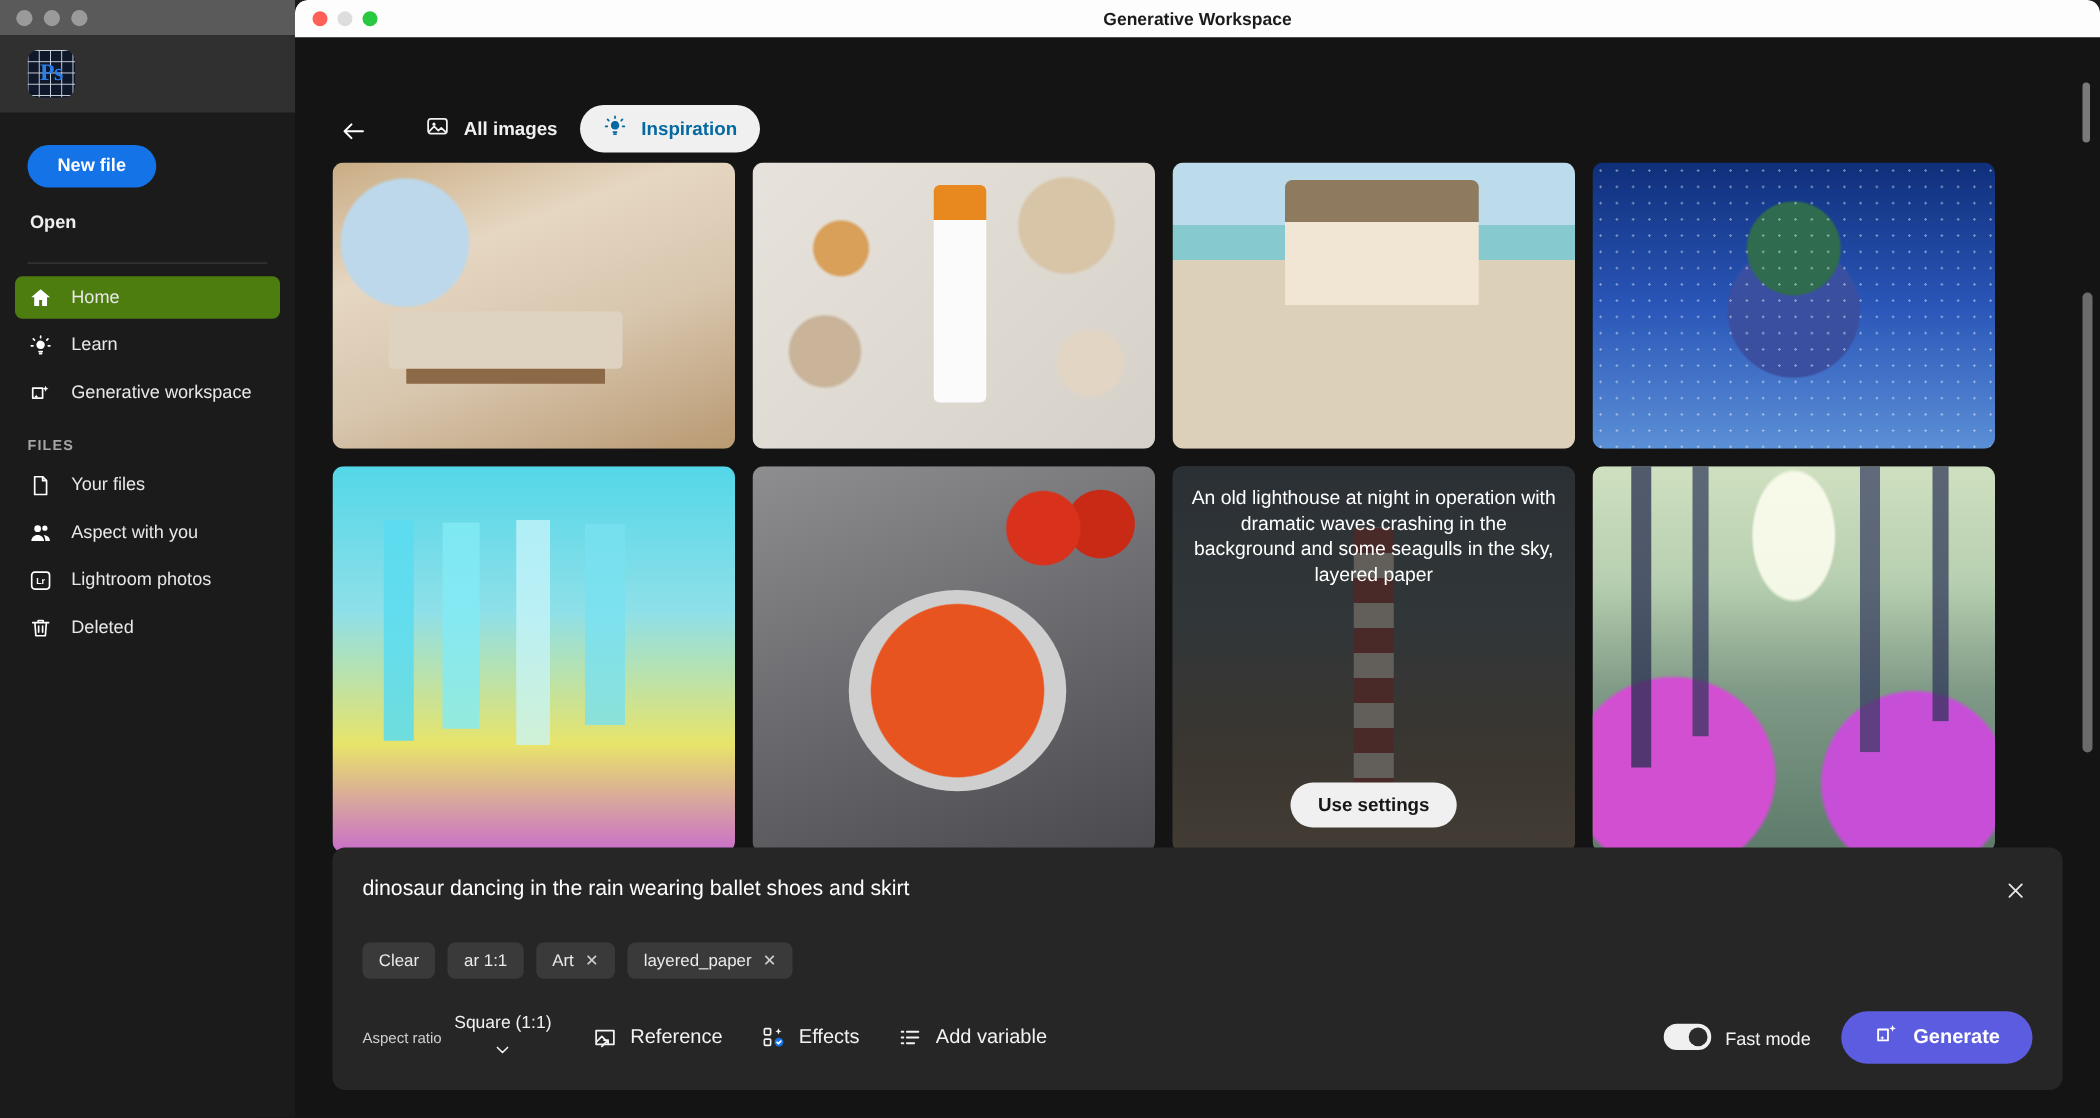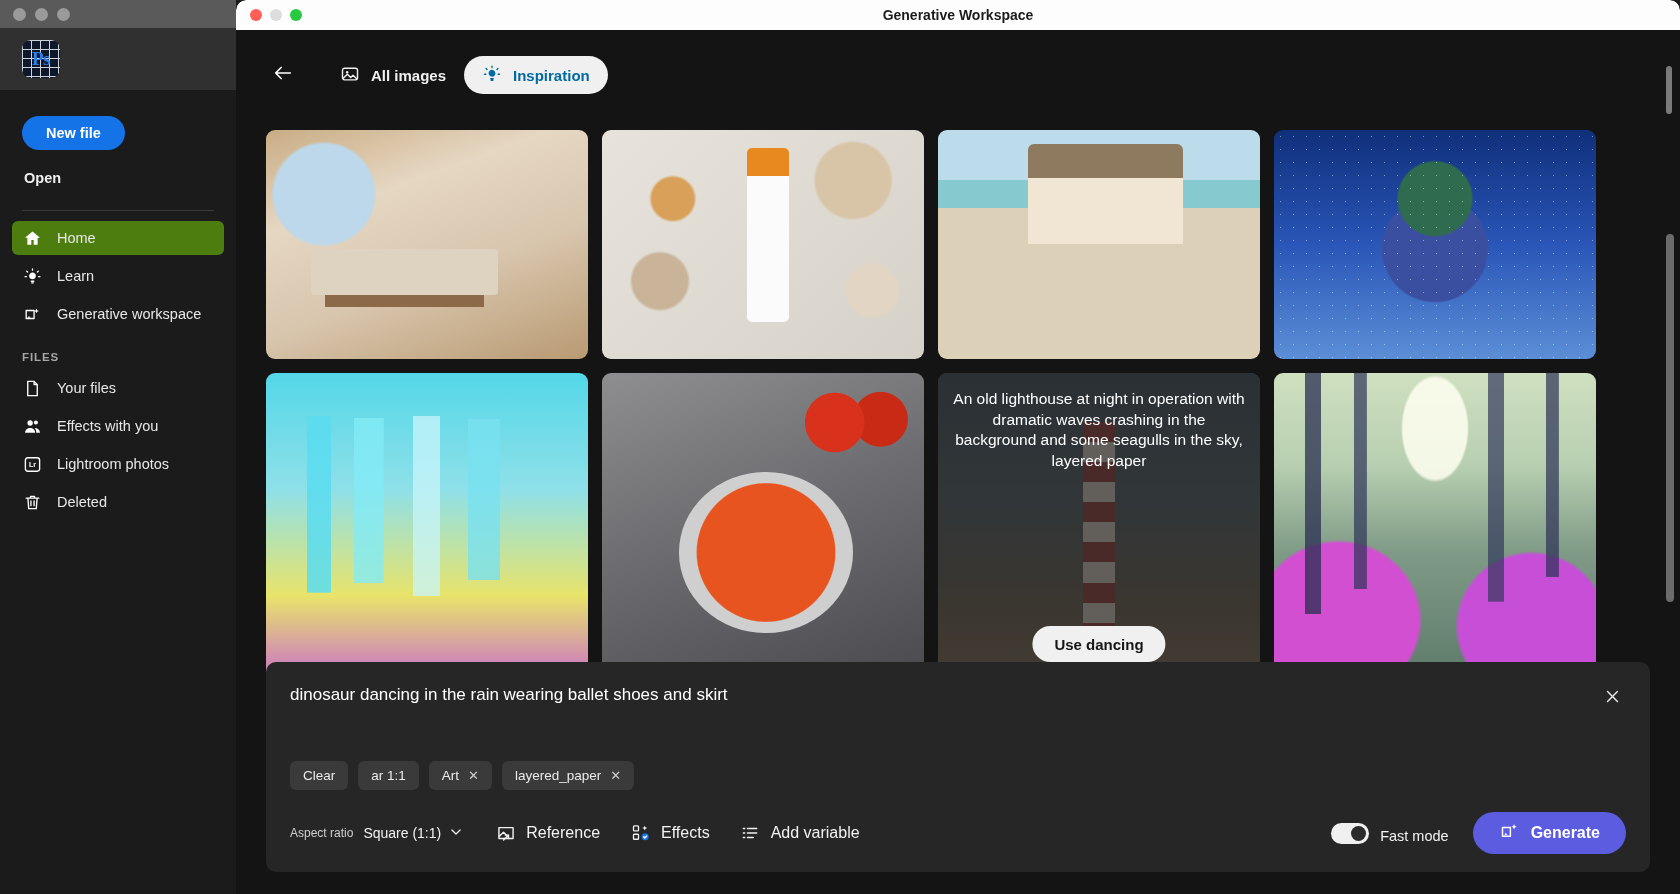--- a/index.html
+++ b/index.html
@@ -98,21 +98,21 @@
   .tl-green { background: #28c840; }
   .gw-title {
     position: absolute; left: 0; right: 0; text-align: center;
     font-size: 14px; font-weight: bold; color: #1b1b1b;
     pointer-events: none;
   }
 
   .gw-body { position: relative; height: 864px; background: #141414; }
 
   
-  .gw-toolbar { display: flex; align-items: flex-start; gap: 0; padding: 26px 0 0 30px; height: 92px; }
+  .gw-toolbar { display: flex; align-items: flex-end; gap: 0; padding: 26px 0 0 30px; height: 92px; }
   .back-btn {
     width: 34px; height: 34px; display: flex; align-items: center; justify-content: center;
     background: none; border: none; cursor: pointer; color: #fff;
   }
   .pill {
     display: inline-flex; align-items: center; gap: 11px;
     height: 38px; padding: 0 18px; border-radius: 19px;
     font-size: 15px; font-weight: bold; cursor: pointer; border: none;
     background: transparent; color: #f0f0f0;
   }
@@ -184,32 +184,32 @@
   .close-x {
     width: 28px; height: 28px; display: flex; align-items: center; justify-content: center;
     background: none; border: none; cursor: pointer; color: #e8e8e8;
     margin-top: -2px;
   }
   .chips { display: flex; gap: 10px; margin-top: 28px; }
   .chip {
     display: inline-flex; align-items: center; gap: 9px;
     height: 29px; padding: 0 13px; border-radius: 6px;
     background: #3a3a3a; color: #ebebeb; font-size: 13.5px;
-    border: none; cursor: pointer; white-space: nowrap; margin-top: 23px;
+    border: none; cursor: pointer; white-space: nowrap;
   }
   .chip .x { font-size: 13px; color: #cfcfcf; line-height: 1; }
 
   .options-row {
     display: flex; align-items: center; margin-top: 22px; gap: 0;
   }
   .opt-label { color: #cfcfcf; font-size: 12px; margin-right: 8px; }
   .opt-select {
     display: inline-flex; align-items: center; gap: 8px;
     color: #f2f2f2; font-size: 14px; cursor: pointer;
-    background: none; border: none; padding: 4px 2px;
+    background: none; border: none; padding: 4px 2px; flex-direction: column;
   }
   .opt-btn {
     display: inline-flex; align-items: center; gap: 10px;
     color: #f2f2f2; font-size: 16px; cursor: pointer;
     background: none; border: none; padding: 4px 0; margin-left: 30px;
   }
   .opt-icon { width: 21px; height: 21px; display: flex; align-items: center; justify-content: center; position: relative; }
   .spacer { flex: 1; }
   .toggle-wrap { display: flex; align-items: flex-end; gap: 11px; margin-right: 24px; cursor: pointer; }
   .toggle {
@@ -390,21 +390,21 @@
 
       <div class="nav-item">
         <span class="nav-icon">
           <svg width="19" height="19" viewBox="0 0 24 24" fill="#ffffff">
             <circle cx="9" cy="7.5" r="3.4"></circle>
               <path d="M2.6 20c0-3.7 2.9-6.2 6.4-6.2s6.4 2.5 6.4 6.2z"></path>
             <circle cx="16.3" cy="7" r="2.6"></circle>
               <path d="M15 13.9c3 .2 6.4 1.9 6.4 6.1h-4.6c0-2.6-.8-4.6-1.8-6.1z"></path>
           </svg>
         </span>
-        <span>Effects with you</span>
+        <span>Aspect with you</span>
       </div>
 
       <div class="nav-item">
         <span class="nav-icon">
           <svg width="19" height="19" viewBox="0 0 24 24">
             <rect x="3" y="3.5" width="18" height="17" rx="3" fill="none" stroke="#ffffff" stroke-width="1.7"></rect>
             <text x="12" y="15.6" font-size="9" font-weight="bold" fill="#ffffff" text-anchor="middle" font-family="Liberation Sans, sans-serif">Lr</text>
           </svg>
         </span>
         <span>Lightroom photos</span>
@@ -485,21 +485,21 @@
           <div class="card tall">
             <div class="art art-giraffe"></div>
           </div>
           <div class="card tall">
             <div class="art art-soup"></div>
           </div>
           <div class="card tall">
             <div class="art art-lighthouse"></div>
             <div class="card-overlay">
               <div class="overlay-prompt">An old lighthouse at night in operation with dramatic waves crashing in the background and some seagulls in the sky, layered paper</div>
-              <button class="use-settings-btn">Use dancing</button>
+              <button class="use-settings-btn">Use settings</button>
             </div>
           </div>
           <div class="card tall">
             <div class="art art-forest"></div>
           </div>
         </div>
 
         <div class="vscroll">
           <div class="thumb"></div>
         </div>

